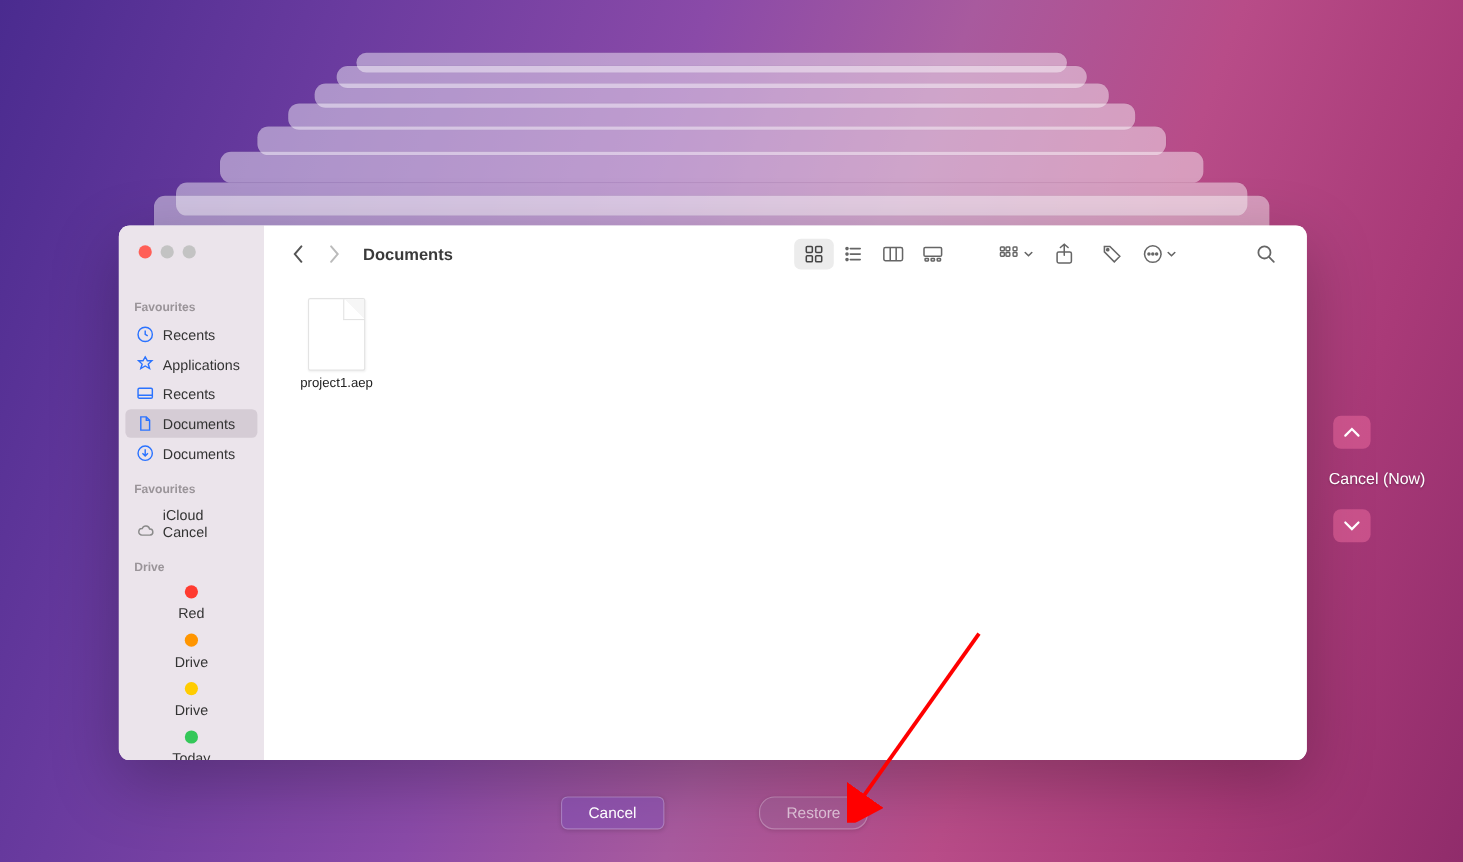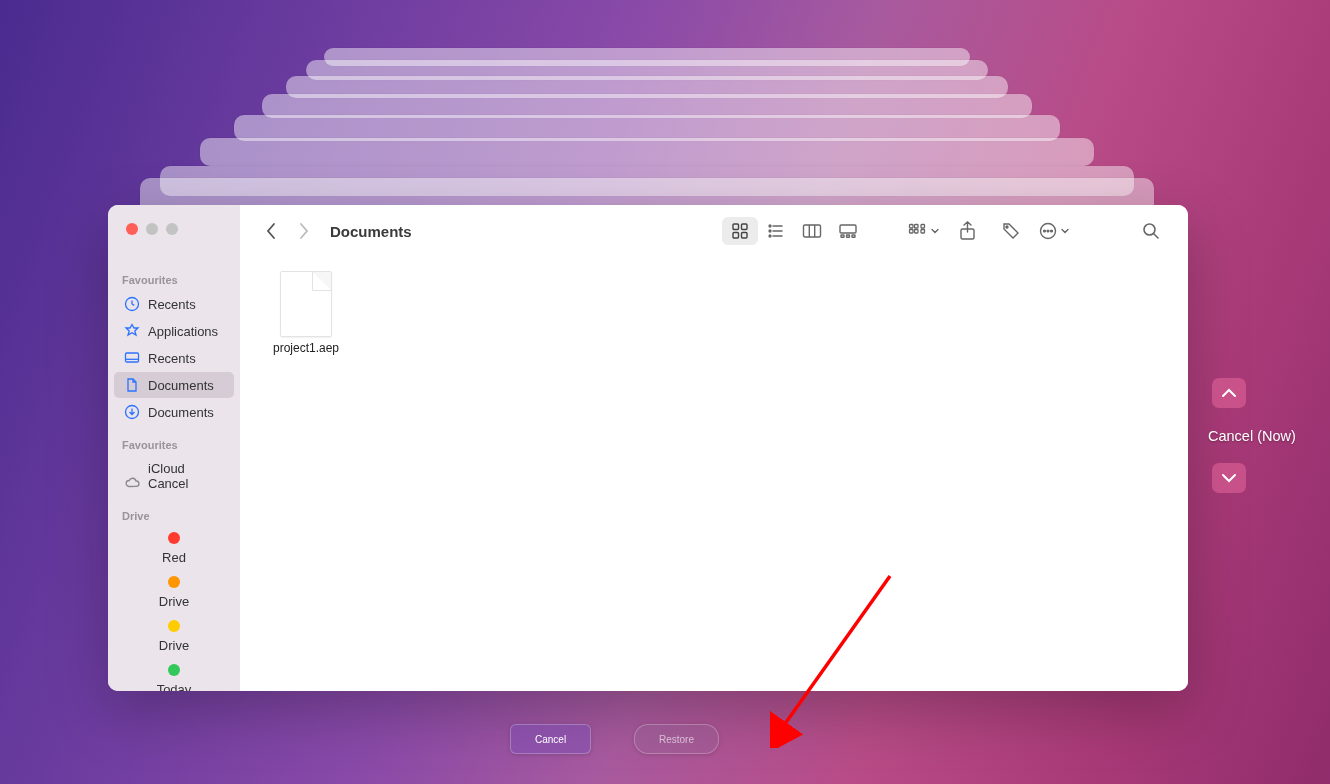--- a/index.html
+++ b/index.html
@@ -144,29 +144,29 @@
   }
   .file-name { font-size: 12px; color:#222; white-space: nowrap; }
 
   
   .footer-btn {
     position: absolute;
     top: 724px;
     height: 30px;
     padding: 0 24px;
     border-radius: 6px;
-    font-size: 10px;
+    font-size: 14px;
     display:flex; align-items:center; justify-content:flex-start;
     color: #fff;
     background: rgba(255,255,255,0.20);
     border: 0.5px solid rgba(255,255,255,0.25);
     box-shadow: 0 1px 4px rgba(0,0,0,0.15);
   }
   .cancel { left: 510px; background: rgba(130,80,180,0.55); }
-  .restore { left: 634px; background: rgba(150,100,150,0.35); color: rgba(255,255,255,0.6); border-radius: 14px; }
+  .restore { left: 690px; background: rgba(150,100,150,0.35); color: rgba(255,255,255,0.6); border-radius: 14px; }
 
   
   .tm-ctrl {
     position: absolute;
     left: 1212px;
     width: 34px; height: 30px;
     border-radius: 7px;
     background: rgba(255,120,170,0.40);
     display:flex; align-items:center; justify-content:center;
     color: #fff;

